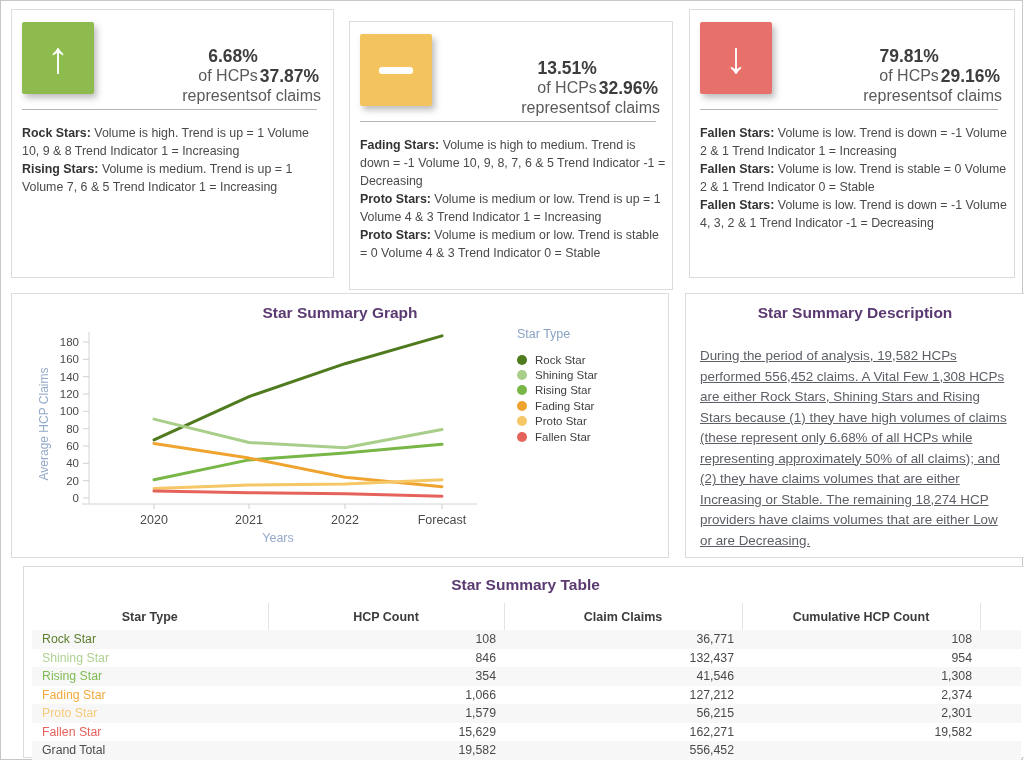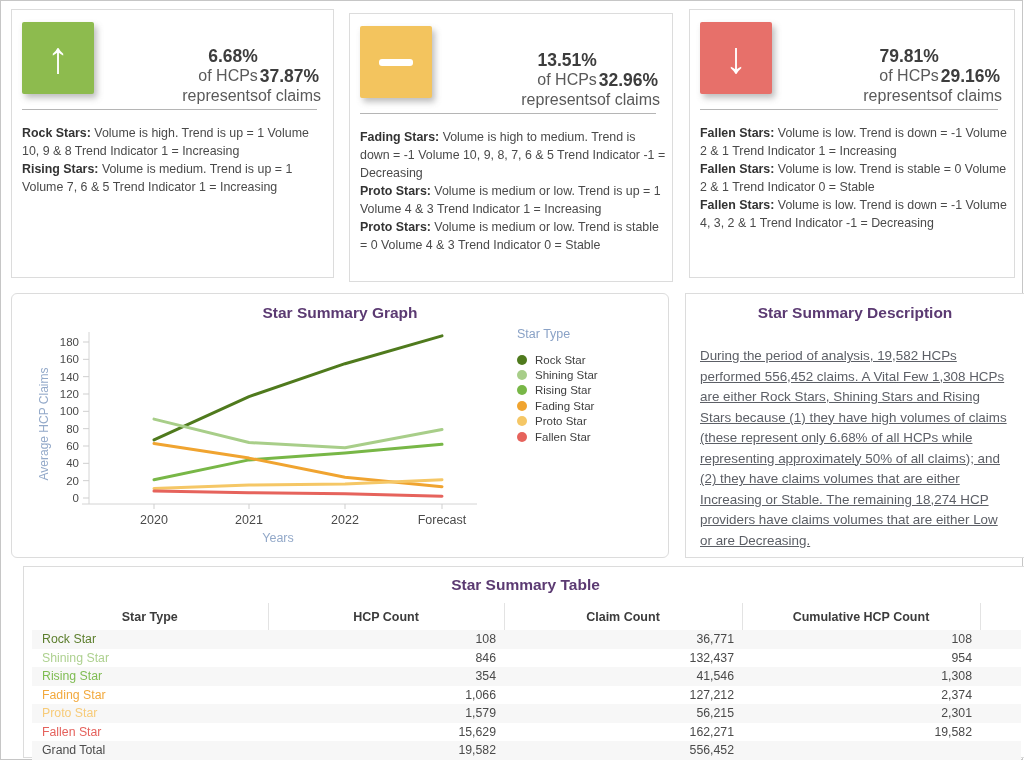--- a/index.html
+++ b/index.html
@@ -3,37 +3,37 @@
 <meta charset="utf-8">
 <style>
   * { margin:0; padding:0; box-sizing:border-box; }
   html,body { background:#fff; }
   body { width:1024px; height:761px; font-family:"Liberation Sans", sans-serif; position:relative; }
   .page { position:absolute; left:0; top:0; width:1023px; height:760px; border:1px solid #c6c6c6; background:#fff; }
   .panel { position:absolute; background:#fff; border:1px solid #dcdcdc; }
 
   
   .card1 { left:10px; top:8px;  width:323px; height:269px; }
-  .card2 { left:348px; top:12px; width:324px; height:269px;padding-left:23px; }
+  .card2 { left:348px; top:20px; width:324px; height:269px;padding-left:23px; }
   .card3 { left:688px; top:8px; width:326px; height:269px; }
   .kpi-row { position:absolute; left:10px; top:12px; right:12px; height:86px; display:flex; align-items:flex-start; }
   .square { width:72px; height:72px; border-radius:2px; box-shadow:3px 4px 6px rgba(110,110,110,.45);
             display:flex; align-items:center; justify-content:center; color:#fff; font-size:44px; line-height:1; }
   .dash-bar { width:34px; height:7px; background:#fff; border-radius:3px; }
   .kpi-text { margin-left:auto; display:flex; align-items:flex-end; height:86px; padding-bottom:2px; }
   .kpi-col-left  { text-align:right; }
   .kpi-col-right { text-align:center; }
   .kpi-pct { font-size:17.5px; font-weight:bold; color:#3d3d3d; line-height:20px; }
   .kpi-sub { font-size:16px; color:#5a5a5a; line-height:20px; }
   .card-divider { position:absolute; left:10px; right:16px; top:99px; border-top:1px solid #b5b5b5; }
   .card-notes { position:absolute; left:10px; right:5px; top:114px; font-size:12.4px; line-height:18px; color:#4a4a4a; }
   .card-notes b { color:#333; }
 
   
-  .chart-panel { left:10px; top:292px; width:658px; height:265px;border-radius:6px; }
+  .chart-panel { left:10px; top:292px; width:658px; height:265px; }
   .panel-title { position:absolute; left:0; right:0; top:10px; text-align:center;
                  font-size:15.5px; font-weight:bold; color:#5b3a72; }
   .chart-svg-holder { position:absolute; left:0; top:30px; width:658px; height:228px; }
   .ylabel { position:absolute; left:-38px; top:123px; width:140px; text-align:center;
             transform:rotate(-90deg); color:#93a9c9; font-size:12px; }
   .legend { position:absolute; left:505px; top:33px; width:150px; }
   .legend-title { font-size:12.5px; color:#8aa2c6; margin-bottom:11px; }
   .legend ul { list-style:none; }
   .legend li { display:flex; align-items:center; gap:8px; height:15.4px; font-size:11.5px; color:#3f3f3f; cursor:default; }
   .legend .dot { width:10px; height:10px; border-radius:50%; flex:0 0 auto; }
@@ -216,21 +216,21 @@
             <col class="c1">
             <col class="c2">
             <col class="c3">
             <col class="c4">
             <col class="c5">
           </colgroup>
         <thead>
           <tr>
             <th>Star Type</th>
             <th>HCP Count</th>
-            <th>Claim Count</th>
+            <th>Claim Claims</th>
             <th>Cumulative HCP Count</th>
             <th></th>
           </tr>
         </thead>
         <tbody>
             <tr class="striped">
               <td class="star" style="color: rgb(92, 126, 45);">Rock Star</td>
               <td class="num">108</td>
               <td class="num">36,771</td>
               <td class="num">108</td>

